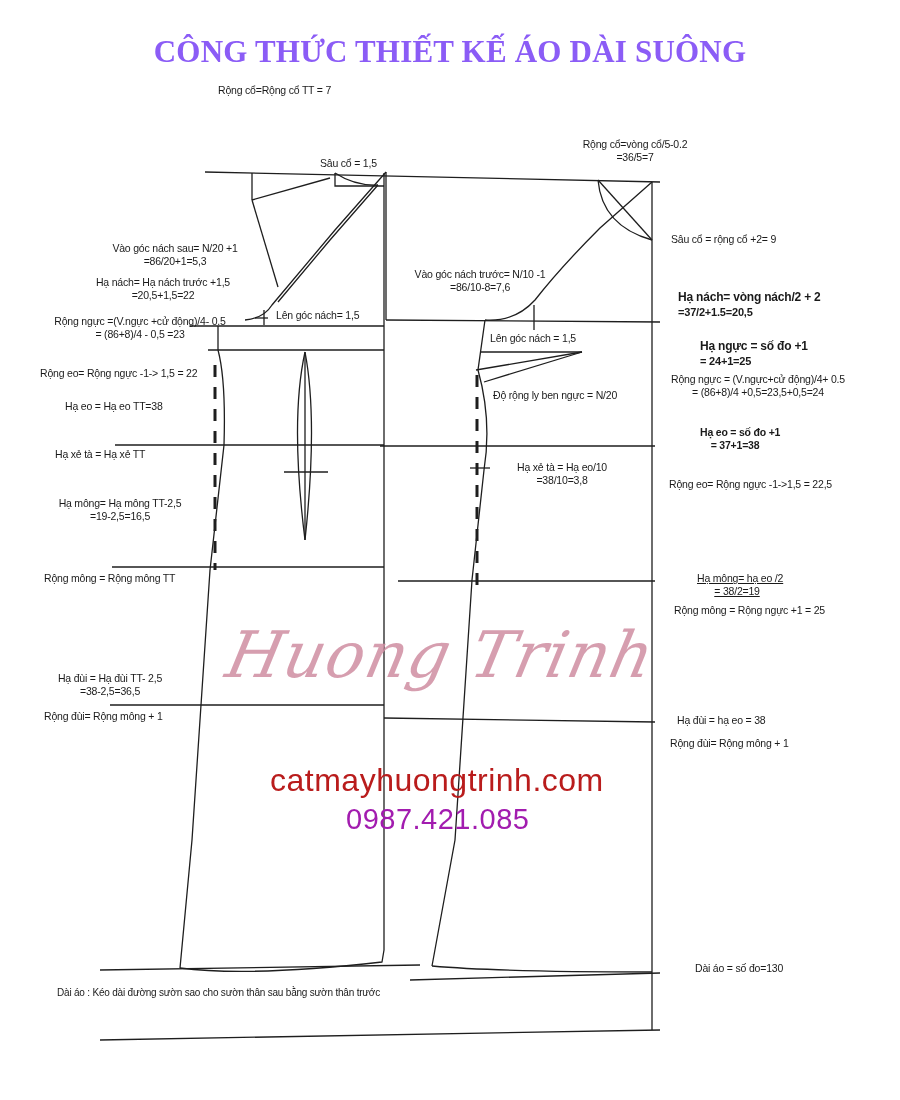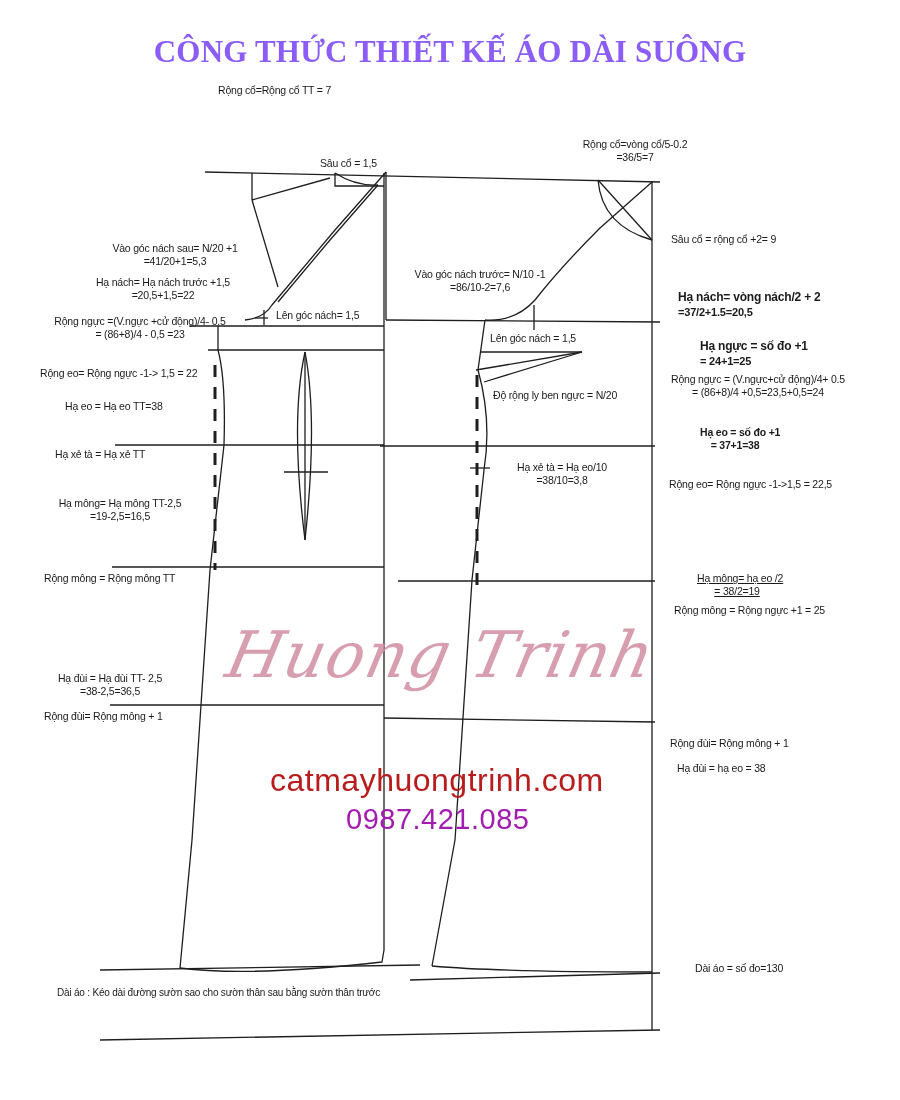--- a/index.html
+++ b/index.html
@@ -90,21 +90,21 @@
 
     <path d="M432,966 Q500,972 652,972"></path>
     <line x1="410" y1="980" x2="660" y2="973"></line>
   </g>
 </svg>
 
 <div class="lbl" style="left:218px;top:84px;">Rộng cổ=Rộng cổ TT = 7</div>
 <div class="lbl" style="left:320px;top:157px;">Sâu cổ = 1,5</div>
 <div class="lbl c" style="left:100px;top:242px;width:150px;">
   <div>Vào góc nách sau= N/20 +1</div>
-  <div>=41/20+1=5,3</div>
+  <div>=86/20+1=5,3</div>
 </div>
 <div class="lbl c" style="left:83px;top:276px;width:160px;">
   <div>Hạ nách= Hạ nách trước +1,5</div>
   <div>=20,5+1,5=22</div>
 </div>
 <div class="lbl" style="left:276px;top:309px;">Lên góc nách= 1,5</div>
 <div class="lbl c" style="left:40px;top:315px;width:200px;">
   <div>Rộng ngực =(V.ngực +cử động)/4- 0.5</div>
   <div>= (86+8)/4 - 0,5 =23</div>
 </div>
@@ -123,21 +123,21 @@
 <div class="lbl" style="left:44px;top:710px;">Rộng đùi= Rộng mông + 1</div>
 <div class="lbl" style="left:57px;top:986px;font-size:10px;">Dài áo : Kéo dài đường sườn sao cho sườn thân sau bằng sườn thân trước</div>
 
 <div class="lbl c" style="left:560px;top:138px;width:150px;">
   <div>Rộng cổ=vòng cổ/5-0.2</div>
   <div>=36/5=7</div>
 </div>
 <div class="lbl" style="left:671px;top:233px;">Sâu cổ = rộng cổ +2= 9</div>
 <div class="lbl c" style="left:400px;top:268px;width:160px;">
   <div>Vào góc nách trước= N/10 -1</div>
-  <div>=86/10-2=7,6</div>
+  <div>=86/10-8=7,6</div>
 </div>
 <div class="lbl big" style="left:678px;top:290px;">
   <div>Hạ nách= vòng nách/2 + 2</div>
   <div style="font-size:11px;">=37/2+1.5=20,5</div>
 </div>
 <div class="lbl" style="left:490px;top:332px;">Lên góc nách = 1,5</div>
 <div class="lbl big" style="left:700px;top:339px;">
   <div>Hạ ngực = số đo +1</div>
   <div style="font-size:11px;">= 24+1=25</div>
 </div>
@@ -153,19 +153,19 @@
 <div class="lbl" style="left:669px;top:478px;">Rộng eo= Rộng ngực -1-&gt;1,5 = 22,5</div>
 <div class="lbl c" style="left:512px;top:461px;width:100px;">
   <div>Hạ xẻ tà = Hạ eo/10</div>
   <div>=38/10=3,8</div>
 </div>
 <div class="lbl c" style="left:697px;top:572px;width:80px;text-decoration:underline;">
   <div>Hạ mông= hạ eo /2</div>
   <div>= 38/2=19</div>
 </div>
 <div class="lbl" style="left:674px;top:604px;">Rộng mông = Rộng ngực +1 = 25</div>
-<div class="lbl" style="left:677px;top:714px;margin-top:48px;">Hạ đùi = hạ eo = 38</div>
+<div class="lbl" style="left:677px;top:714px;">Hạ đùi = hạ eo = 38</div>
 <div class="lbl" style="left:670px;top:737px;">Rộng đùi= Rộng mông + 1</div>
 <div class="lbl" style="left:695px;top:962px;">Dài áo = số đo=130</div>
 
 <div class="wm-sign">Huong Trinh</div>
 <div class="wm-site">catmayhuongtrinh.com</div>
 <div class="wm-phone">0987.421.085</div>
 
 </body></html>

